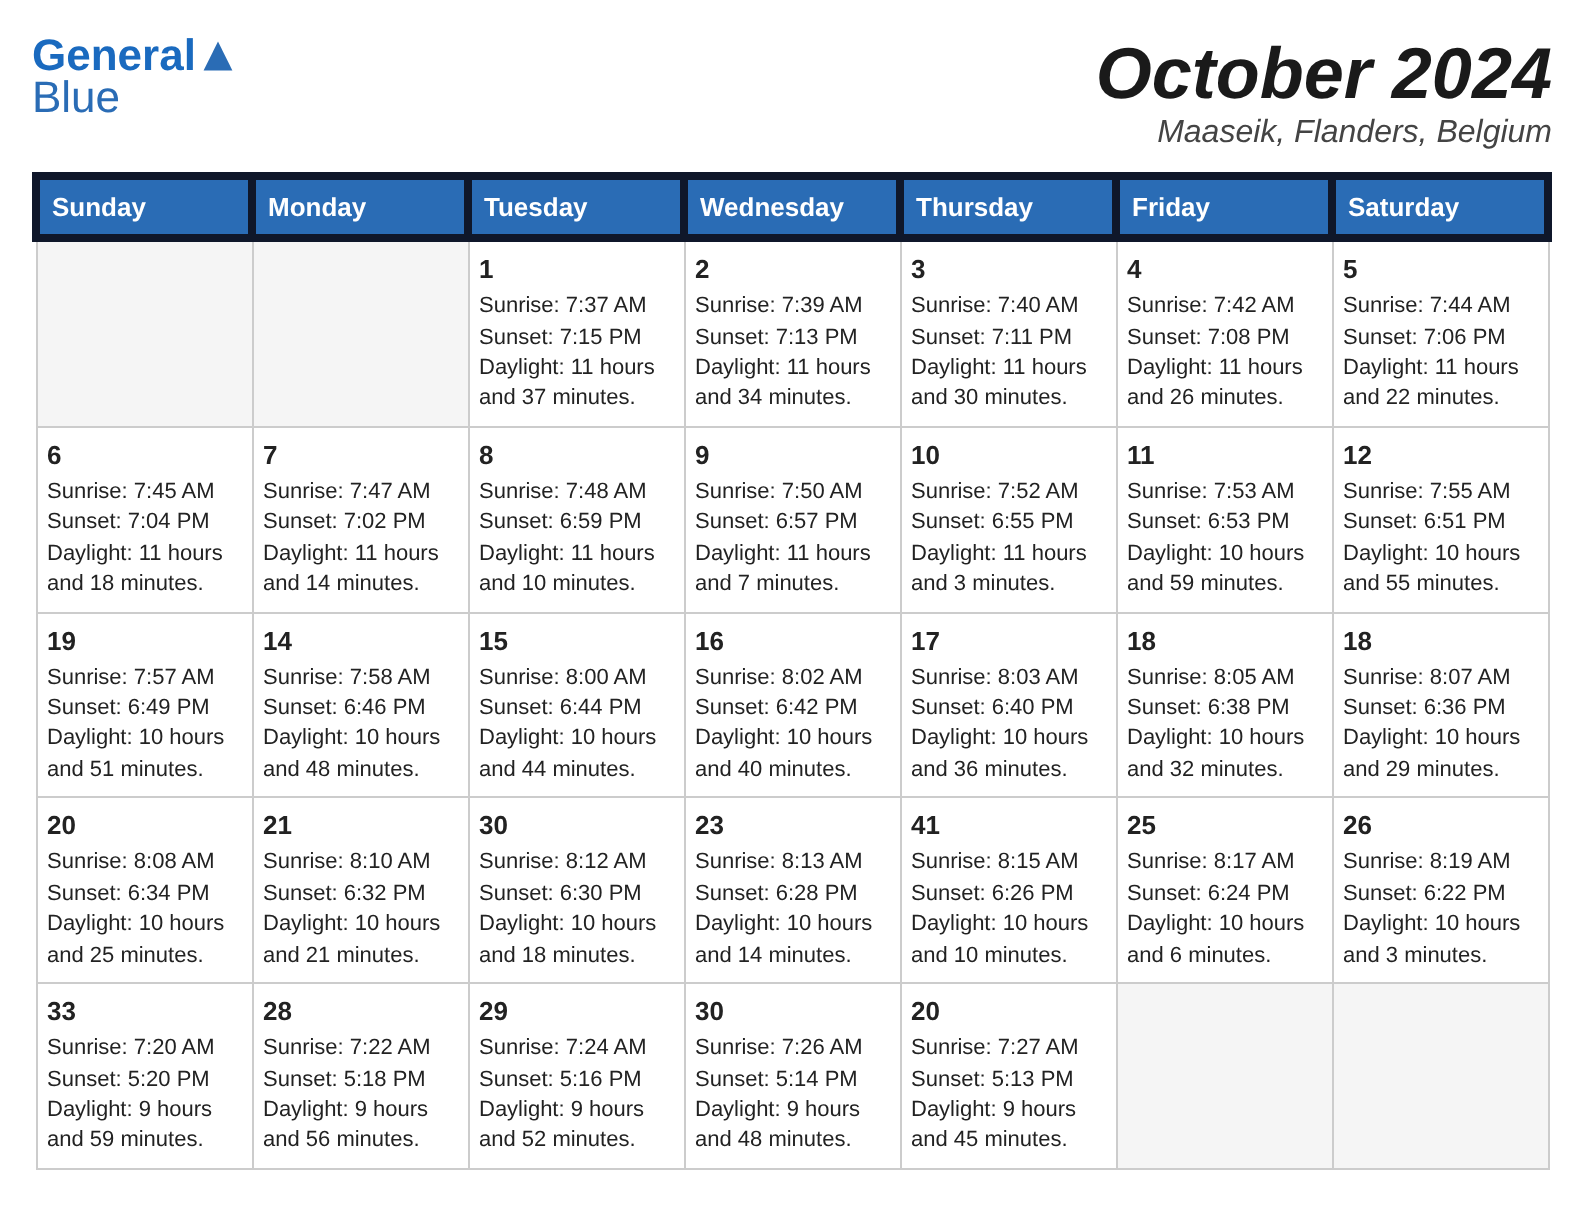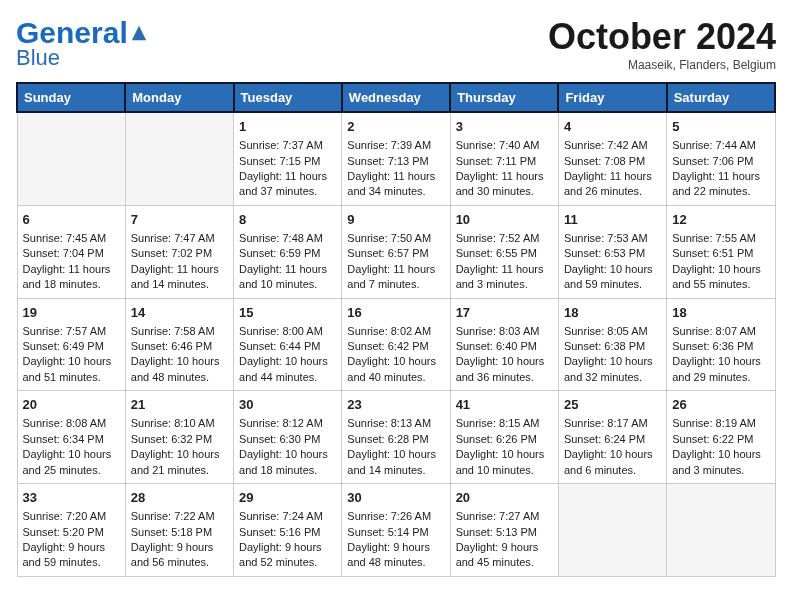--- a/index.html
+++ b/index.html
@@ -14,57 +14,58 @@
       display: flex;
       justify-content: space-between;
       align-items: flex-start;
       margin-bottom: 10px;
     }
     .logo {
       display: flex;
       align-items: center;
     }
     .logo-text {
-      font-size: 30px;
+      font-size: 22px;
       font-weight: bold;
       color: #1a1a1a;
       line-height: 1.1;
     }
     .logo-text span {
       color: #1a6abf;
     }
     .logo-icon {
       width: 18px;
       height: 18px;
       margin-left: 2px;
     }
     .title-block {
       text-align: right;
+      font-style: italic;
     }
     .month-year {
       font-size: 36px;
       font-weight: bold;
       color: #1a1a1a;
     }
     .location {
-      font-size: 12px;
+      font-size: 16px;
       color: #444;
     }
     table {
       width: 100%;
       border-collapse: collapse;
       table-layout: fixed;
     }
     th {
       background-color: #2a6cb5;
       color: #fff;
       text-align: left;
       padding: 6px 6px;
       font-size: 13px;
-      border: 2px solid #0f172a;
+      border: 4px solid #0f172a;
     }
     td {
       vertical-align: top;
       padding: 5px 5px;
       font-size: 11px;
       border: 1px solid #ccc;
       background: #fff;
       height: 80px;
       color: #222;
       line-height: 1.4;

